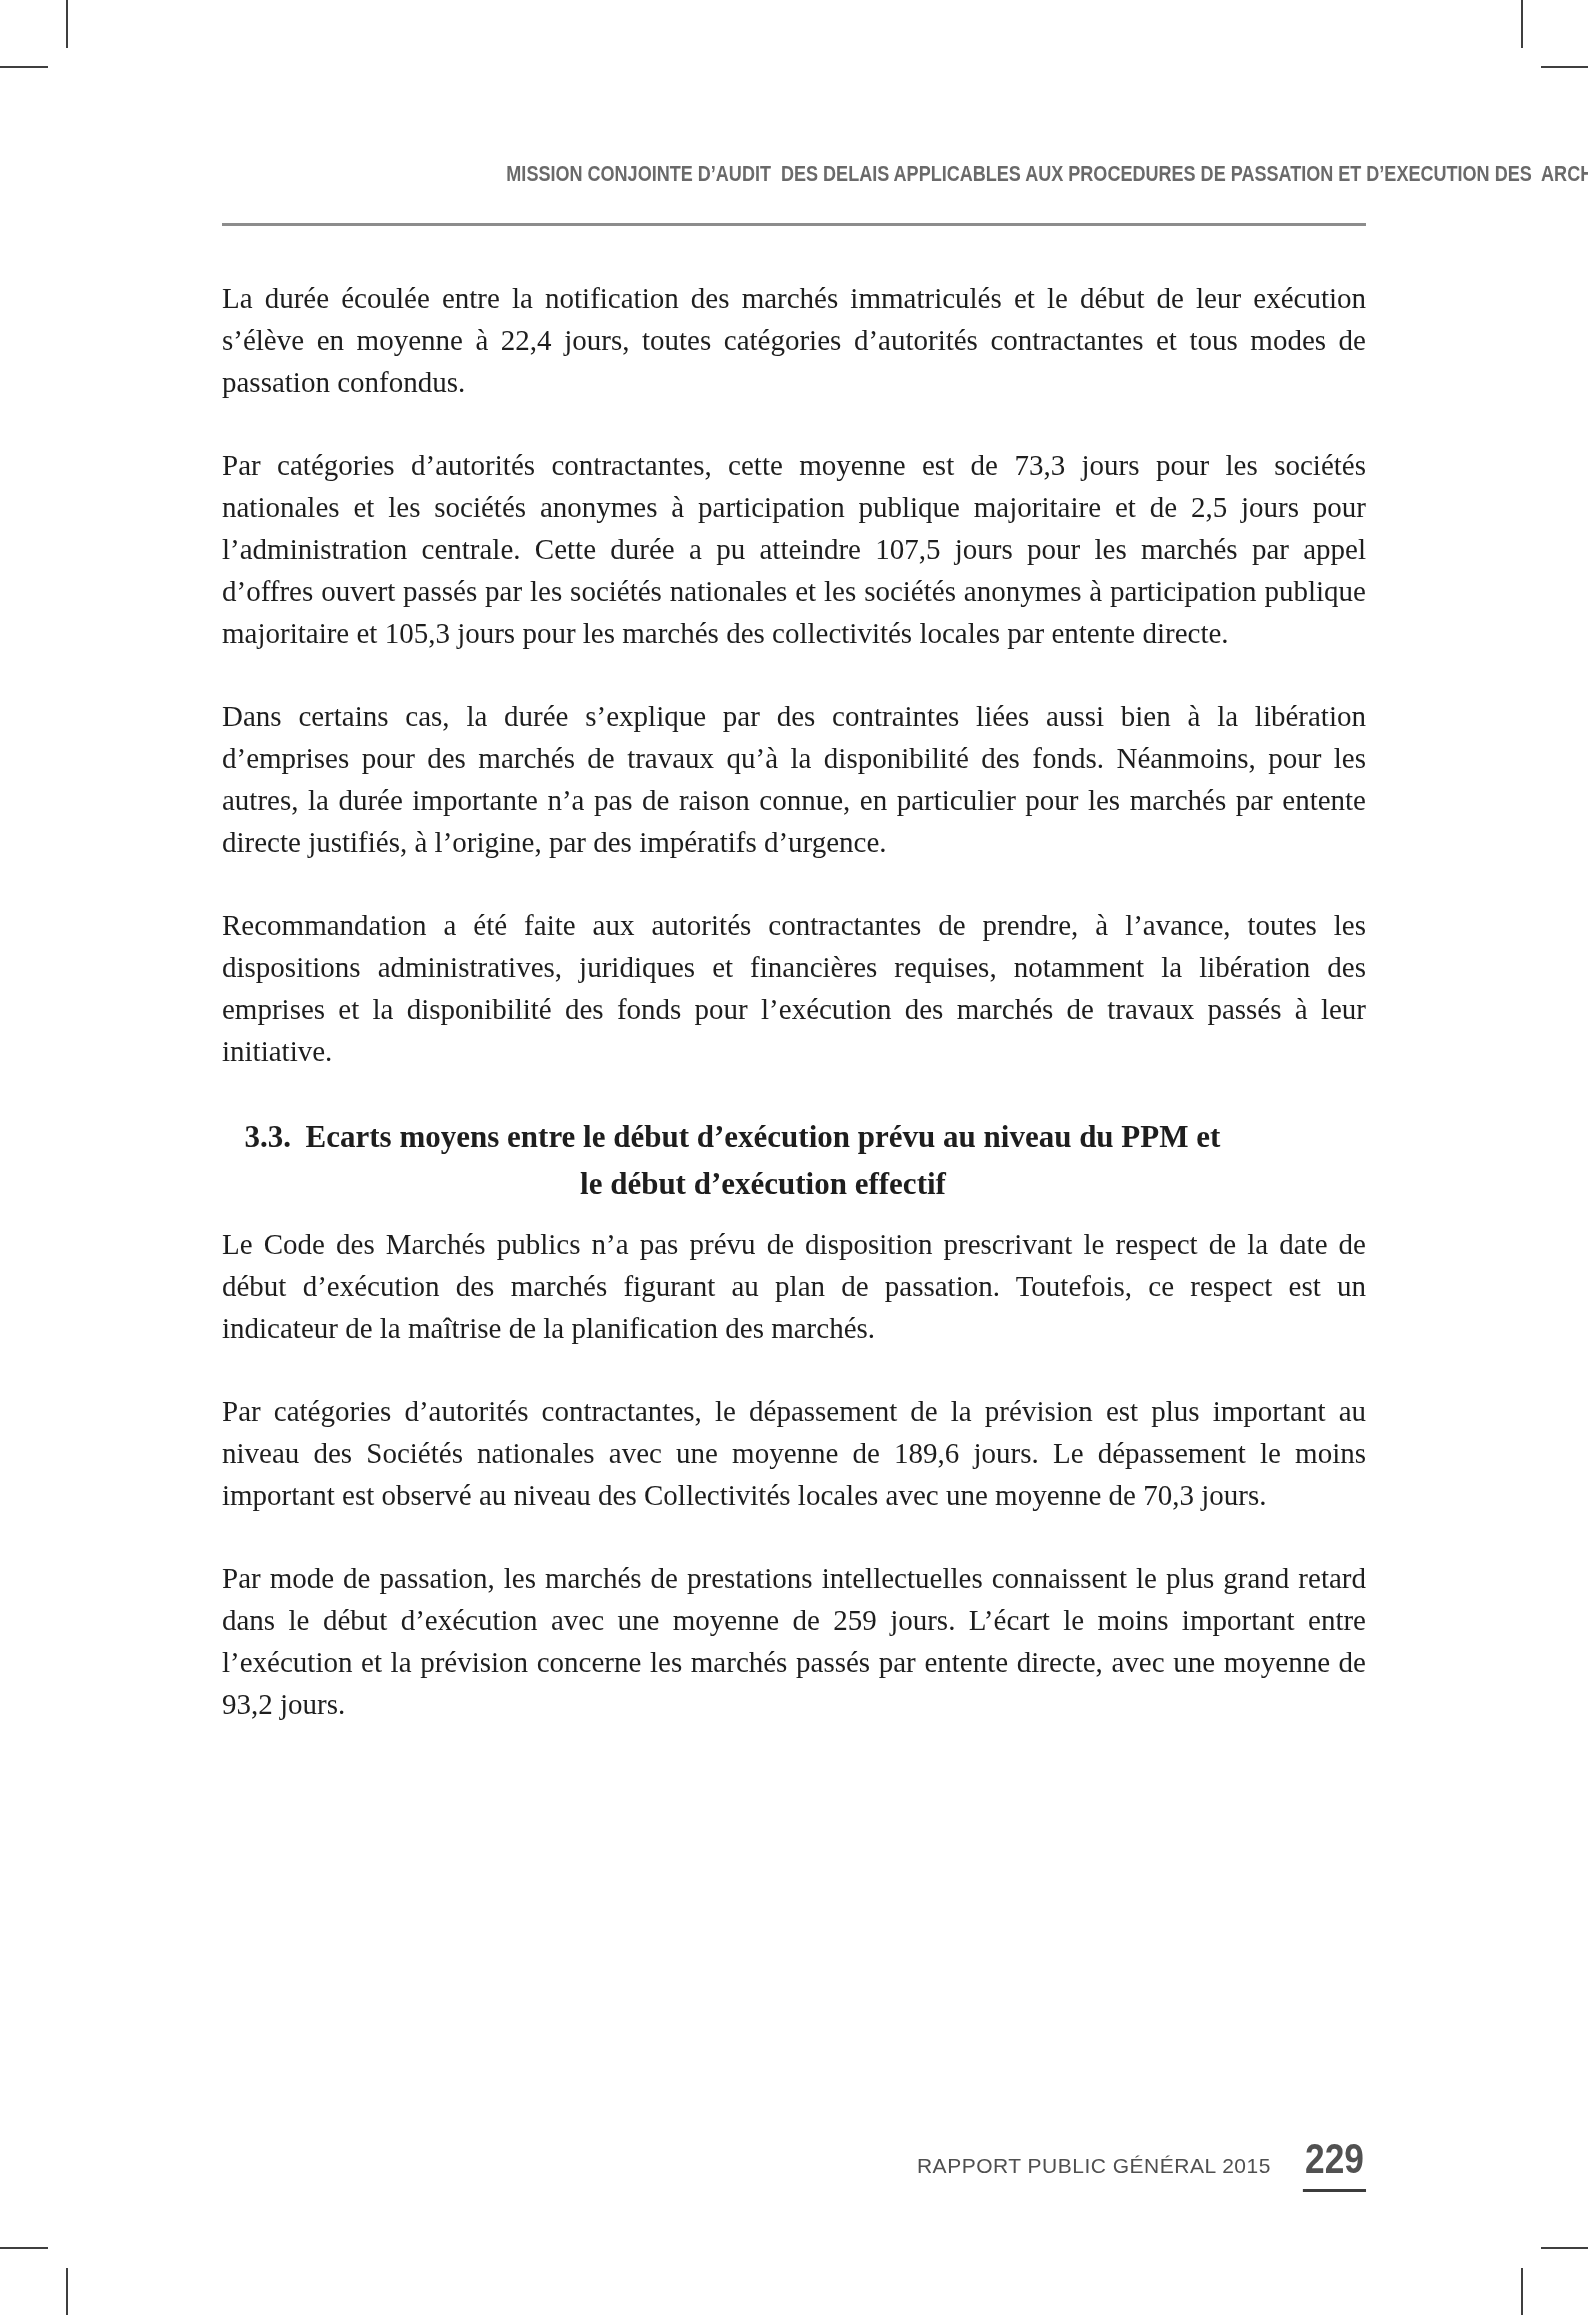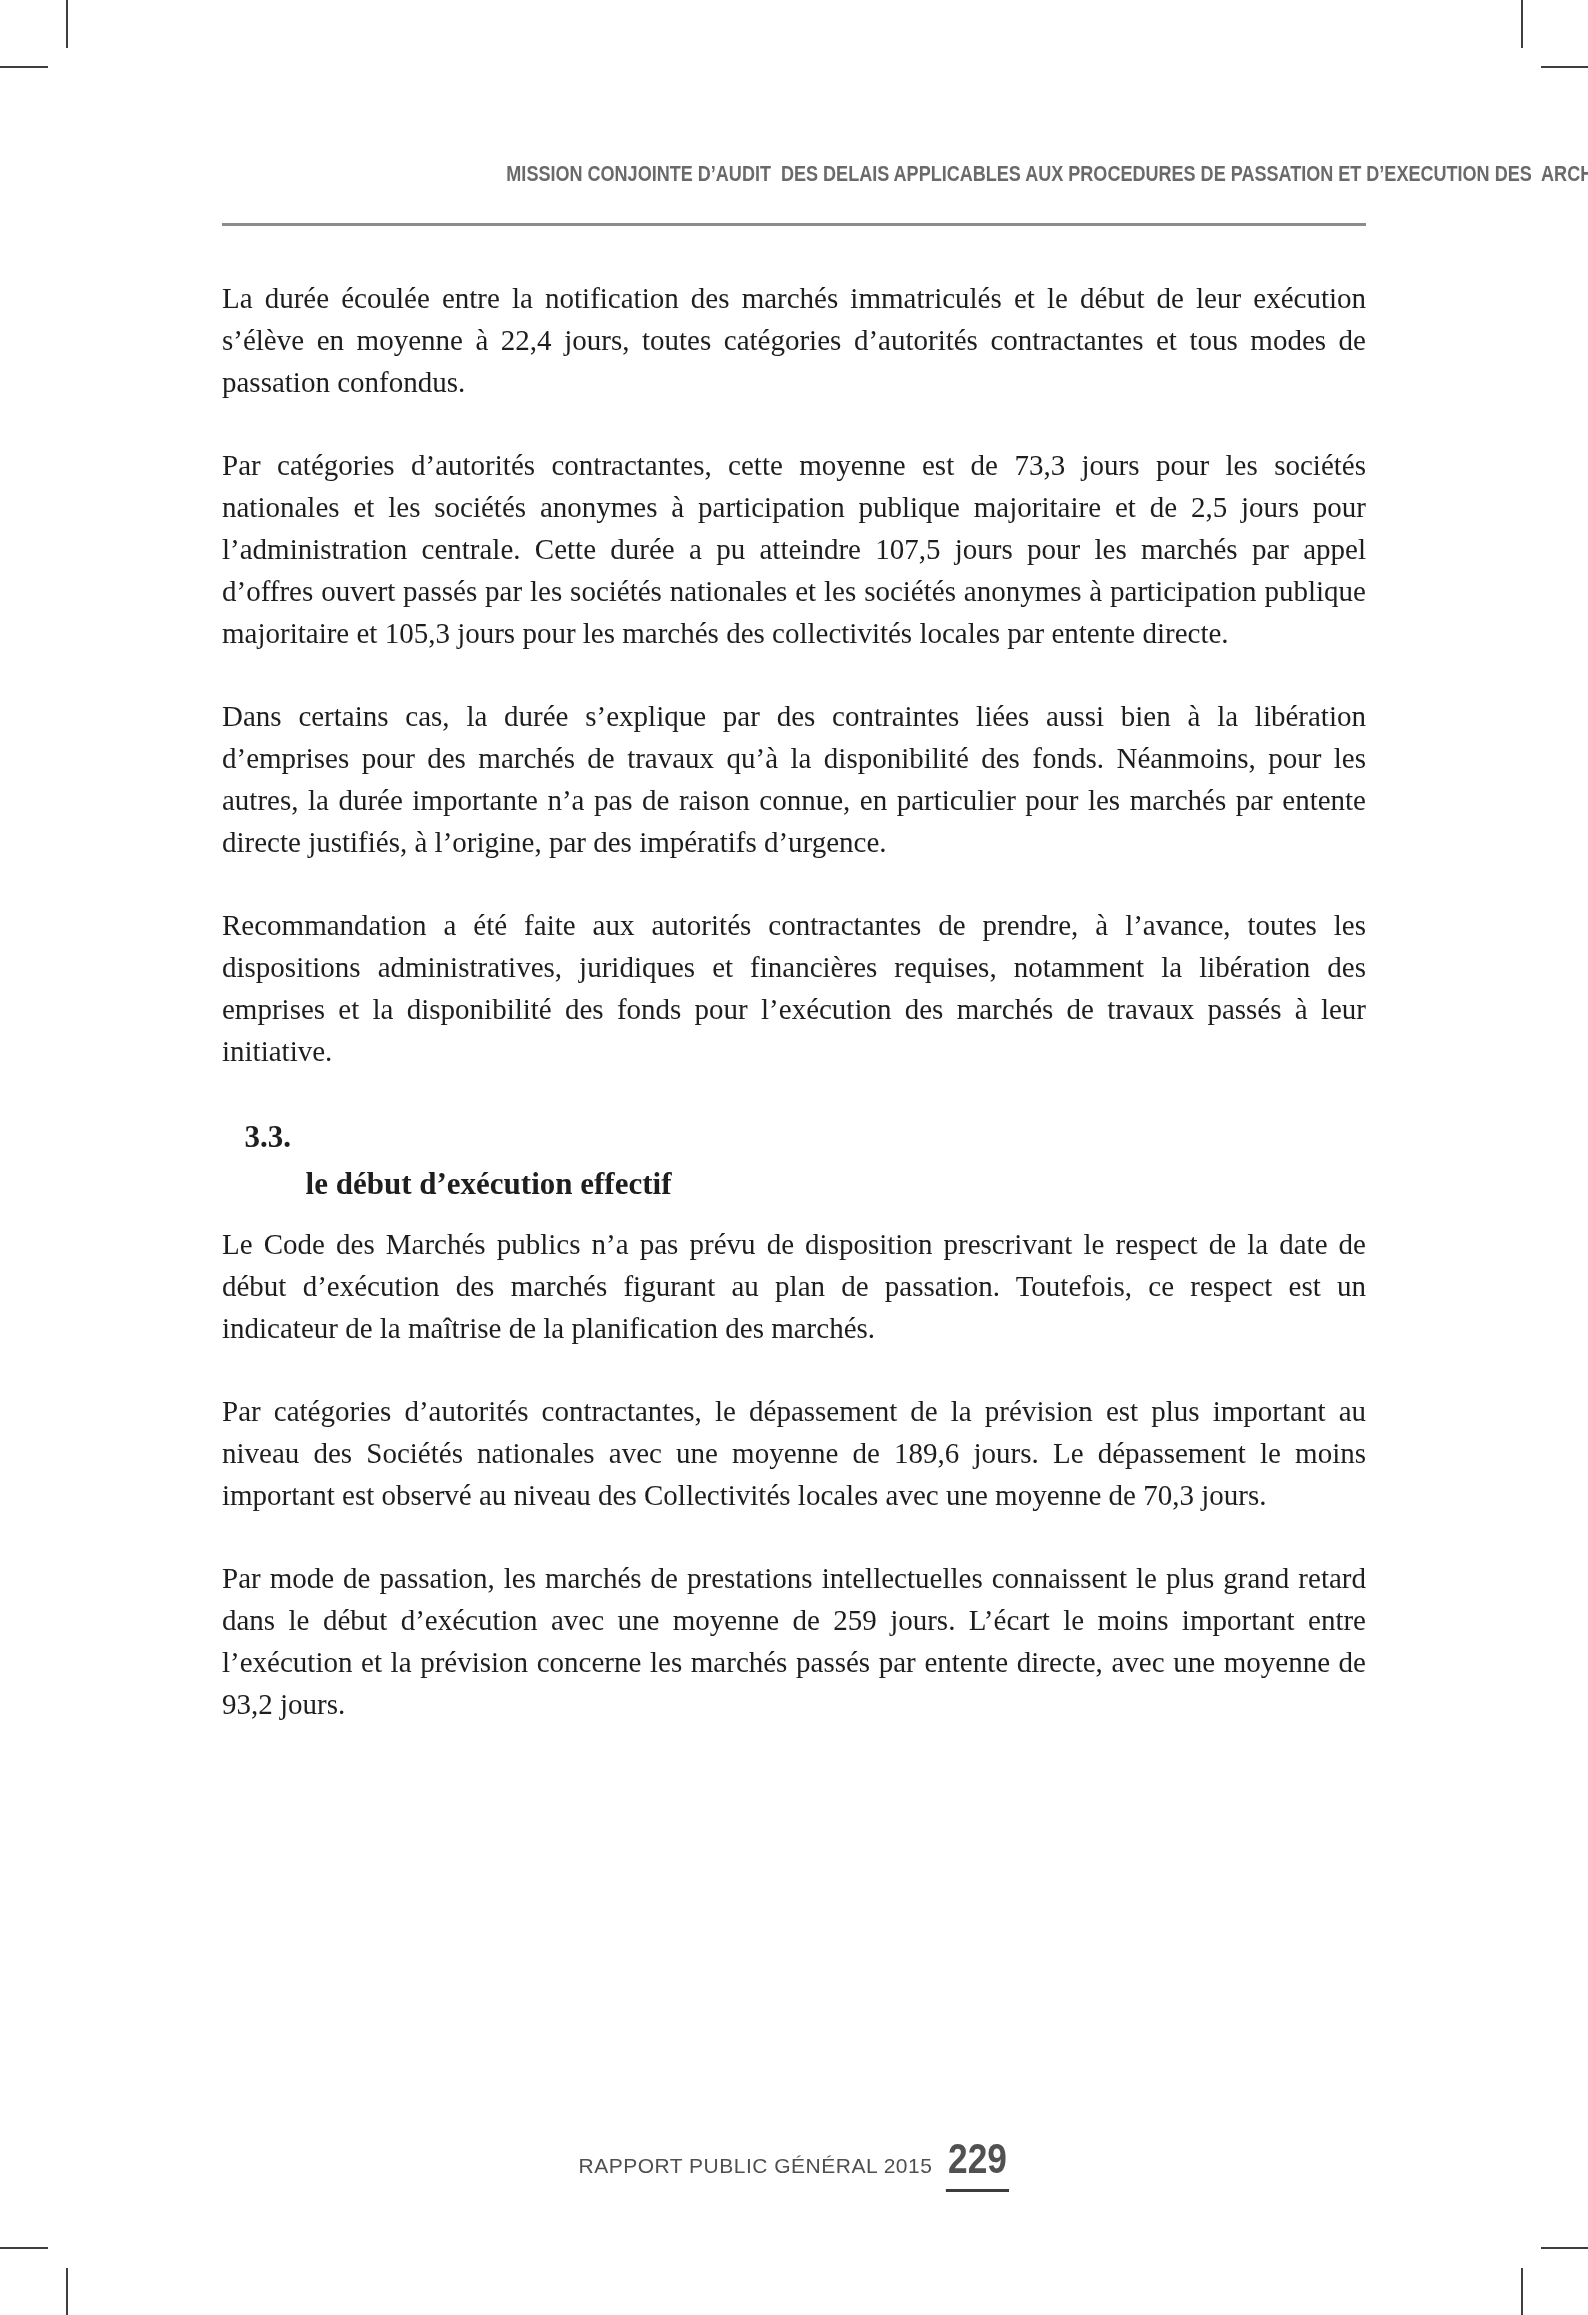--- a/index.html
+++ b/index.html
@@ -80,23 +80,23 @@
   }
   .section-heading .num { flex: 0 0 auto; }
 
   
   .footer {
     position: absolute;
     left: 222px;
     top: 2137px;
     width: 1144px;
     display: flex;
-    justify-content: center;
+    justify-content: flex-end;
     align-items: baseline;
-    gap: 0;
+    gap: 18px;
     font-family: "Liberation Sans", sans-serif;
   }
   .footer .report-title {
     font-size: 21px;
     color: #4f4f4f;
     letter-spacing: 0.5px;
   }
   .footer .page-number {
     display: inline-block;
     transform: scaleX(0.82);
@@ -130,21 +130,21 @@
     </div>
     <div class="header-rule"></div>
 
     <p class="para first">La durée écoulée entre la notification des marchés immatriculés et le début de leur exécution s’élève en moyenne à 22,4 jours, toutes catégories d’autorités contractantes et tous modes de passation confondus.</p>
     <p class="para">Par catégories d’autorités contractantes, cette moyenne est de 73,3 jours pour les sociétés nationales et les sociétés anonymes à participation publique majoritaire et de 2,5 jours pour l’administration centrale. Cette durée a pu atteindre 107,5 jours pour les marchés par appel d’offres ouvert passés par les sociétés nationales et les sociétés anonymes à participation publique majoritaire et 105,3 jours pour les marchés des collectivités locales par entente directe.</p>
     <p class="para">Dans certains cas, la durée s’explique par des contraintes liées aussi bien à la libération d’emprises pour des marchés de travaux qu’à la disponibilité des fonds. Néanmoins, pour les autres, la durée importante n’a pas de raison connue, en particulier pour les marchés par entente directe justifiés, à l’origine, par des impératifs d’urgence.</p>
     <p class="para bold">Recommandation a été faite aux autorités contractantes de prendre, à l’avance, toutes les dispositions administratives, juridiques et financières requises, notamment la libération des emprises et la disponibilité des fonds pour l’exécution des marchés de travaux passés à leur initiative.</p>
 
     <div class="section-heading">
       <span class="num">3.3.</span>
-      <span class="ttl"><br><span>le début d’exécution effectif</span></span>
+      <span class="ttl"><span>Ecarts moyens entre le début d’exécution prévu au niveau du PPM et</span><br><span>le début d’exécution effectif</span></span>
     </div>
 
     <p class="para">Le Code des Marchés publics n’a pas prévu de disposition prescrivant le respect de la date de début d’exécution des marchés figurant au plan de passation. Toutefois, ce respect est un indicateur de la maîtrise de la planification des marchés.</p>
     <p class="para">Par catégories d’autorités contractantes, le dépassement de la prévision est plus important au niveau des Sociétés nationales avec une moyenne de 189,6 jours. Le dépassement le moins important est observé au niveau des Collectivités locales avec une moyenne de 70,3 jours.</p>
     <p class="para">Par mode de passation, les marchés de prestations intellectuelles connaissent le plus grand retard dans le début d’exécution avec une moyenne de 259 jours. L’écart le moins important entre l’exécution et la prévision concerne les marchés passés par entente directe, avec une moyenne de 93,2 jours.</p>
 
   </div>
 
   <div class="footer">
     <span class="report-title">RAPPORT PUBLIC GÉNÉRAL 2015</span>

